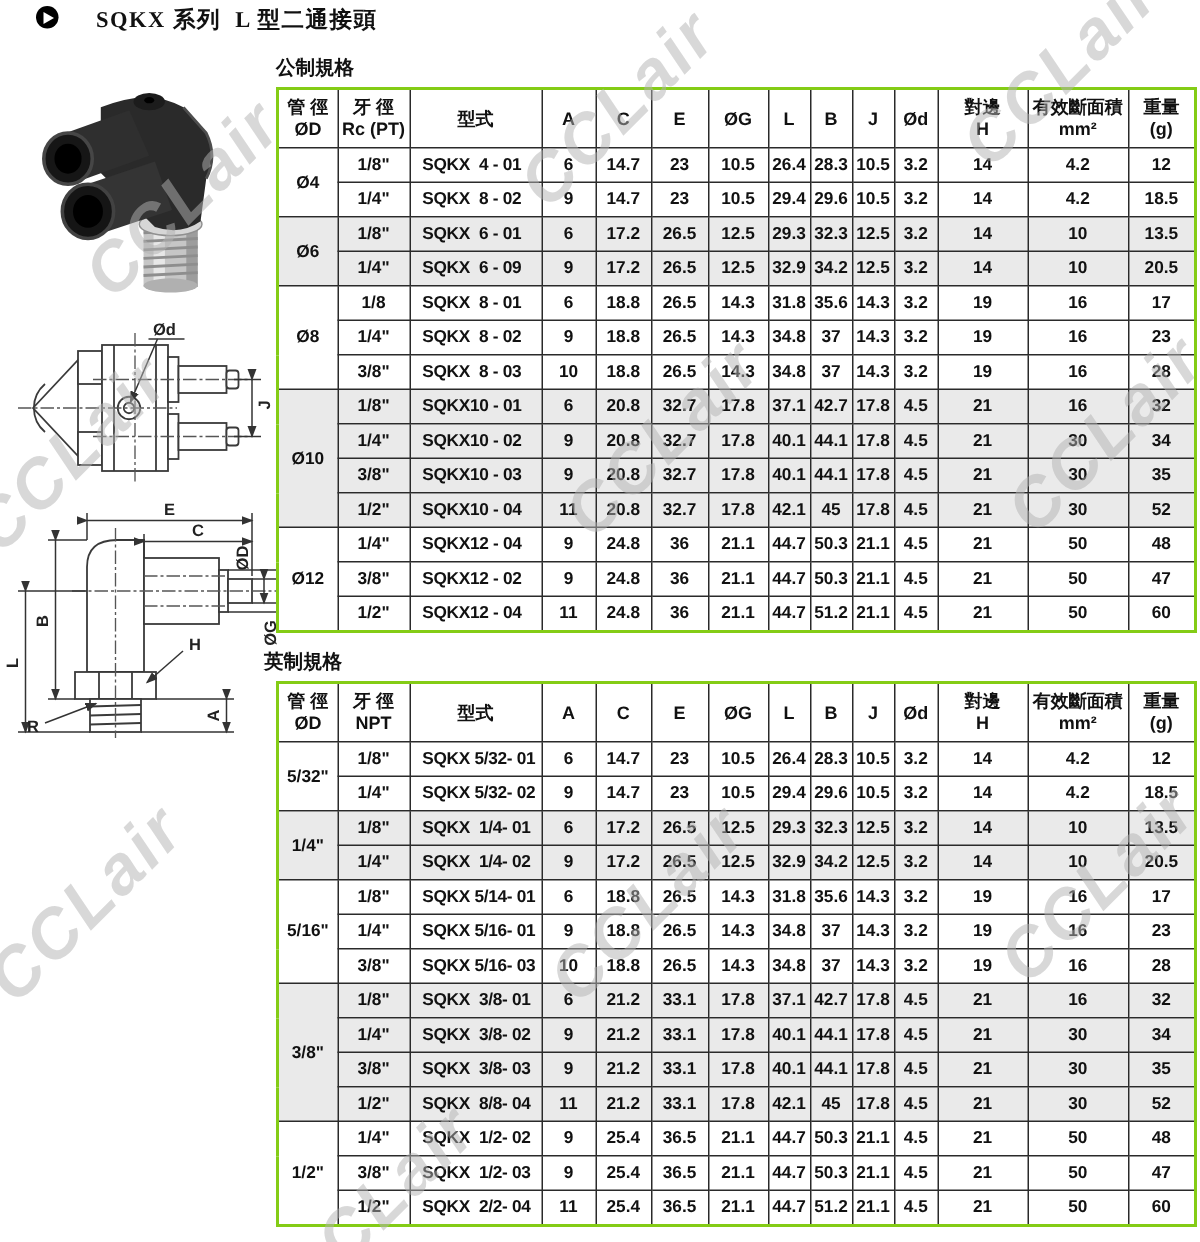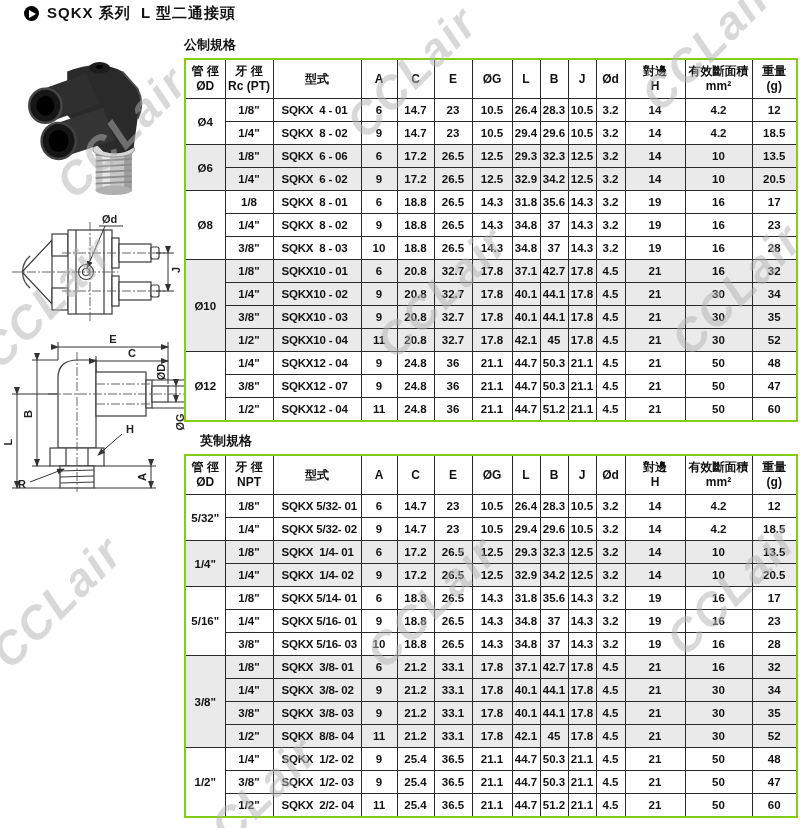--- a/index.html
+++ b/index.html
@@ -1,29 +1,29 @@
 <!DOCTYPE html>
 <html><head>
 <meta charset="utf-8">
 <style>
   html,body{margin:0;padding:0;}
   body{
     width:800px;height:828px;position:relative;overflow:hidden;
     background:#ffffff;font-family:"Liberation Sans",sans-serif;color:#111;
   }
   
-  .title-row{position:absolute;left:24px;top:4px;display:flex;align-items:center;gap:8px;z-index:3;}
+  .title-row{position:absolute;left:24px;top:4px;display:flex;gap:25px;z-index:3;font-family:Liberation Serif, serif;}
   .title-icon{width:15px;height:15px;background:#000;border-radius:50%;position:relative;flex:0 0 auto;}
   .title-icon::after{content:"";position:absolute;left:5px;top:3.5px;
     border-left:7px solid #fff;border-top:4px solid transparent;border-bottom:4px solid transparent;}
   .title-text{font-size:15px;font-weight:bold;letter-spacing:1px;white-space:pre;}
   
   .section-label{position:absolute;font-size:13px;font-weight:bold;z-index:3;}
   #metric-label{left:184px;top:36px;}
-  #imperial-label{left:200px;top:432px;}
+  #imperial-label{left:176px;top:432px;}
   
   table.spec{position:absolute;left:184px;width:613px;table-layout:fixed;border-collapse:collapse;
     background:#fff;font-size:11.5px;font-weight:bold;z-index:2;border:2px solid #84cc16;}
   #metric-table{top:58px;}
   #imperial-table{top:454px;}
   .spec th,.spec td{border:1px solid #2a2a2a;text-align:center;padding:0;overflow:hidden;}
   .spec thead th{padding:4px 0;font-size:12px;}
   .spec thead div{line-height:15px;}
   .spec tbody td{height:22px;}
   .spec td.model{text-align:left;padding-left:8px;white-space:pre;font-size:11.5px;letter-spacing:-0.2px;margin-left:34px;}
@@ -275,36 +275,36 @@
         <td>29.6</td>
         <td>10.5</td>
         <td>3.2</td>
         <td>14</td>
         <td>4.2</td>
         <td>18.5</td>
       </tr>
       <tr class="shaded">
         <td class="dia" rowspan="2">Ø6</td>
         <td>1/8"</td>
-        <td class="model">SQKX  6 - 06</td>
+        <td class="model">SQKX  6 - 01</td>
         <td>6</td>
         <td>17.2</td>
         <td>26.5</td>
         <td>12.5</td>
         <td>29.3</td>
         <td>32.3</td>
         <td>12.5</td>
         <td>3.2</td>
         <td>14</td>
         <td>10</td>
         <td>13.5</td>
       </tr>
       <tr class="shaded">
         <td>1/4"</td>
-        <td class="model">SQKX  6 - 02</td>
+        <td class="model">SQKX  6 - 09</td>
         <td>9</td>
         <td>17.2</td>
         <td>26.5</td>
         <td>12.5</td>
         <td>32.9</td>
         <td>34.2</td>
         <td>12.5</td>
         <td>3.2</td>
         <td>14</td>
         <td>10</td>
@@ -428,21 +428,21 @@
         <td>44.7</td>
         <td>50.3</td>
         <td>21.1</td>
         <td>4.5</td>
         <td>21</td>
         <td>50</td>
         <td>48</td>
       </tr>
       <tr>
         <td>3/8"</td>
-        <td class="model">SQKX12 - 07</td>
+        <td class="model">SQKX12 - 02</td>
         <td>9</td>
         <td>24.8</td>
         <td>36</td>
         <td>21.1</td>
         <td>44.7</td>
         <td>50.3</td>
         <td>21.1</td>
         <td>4.5</td>
         <td>21</td>
         <td>50</td>

